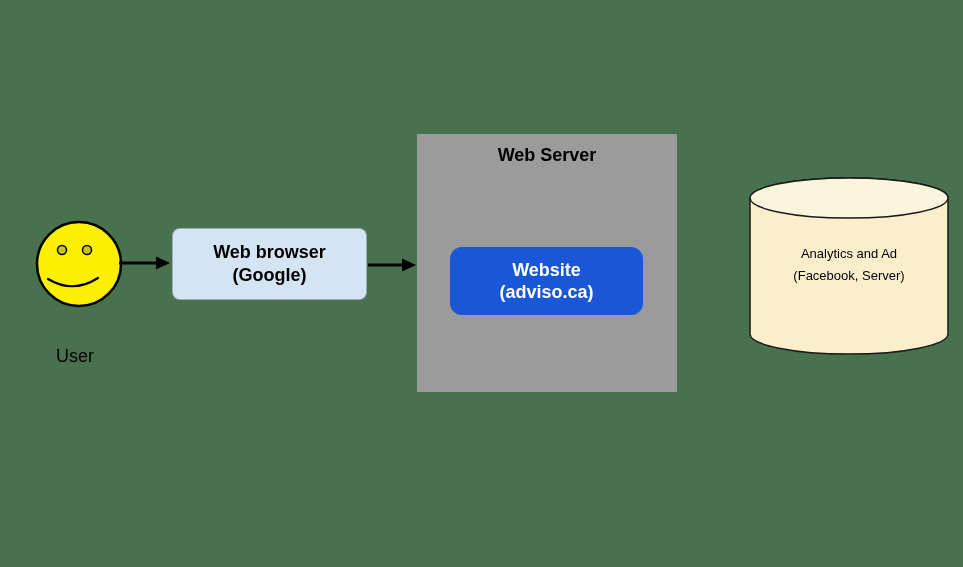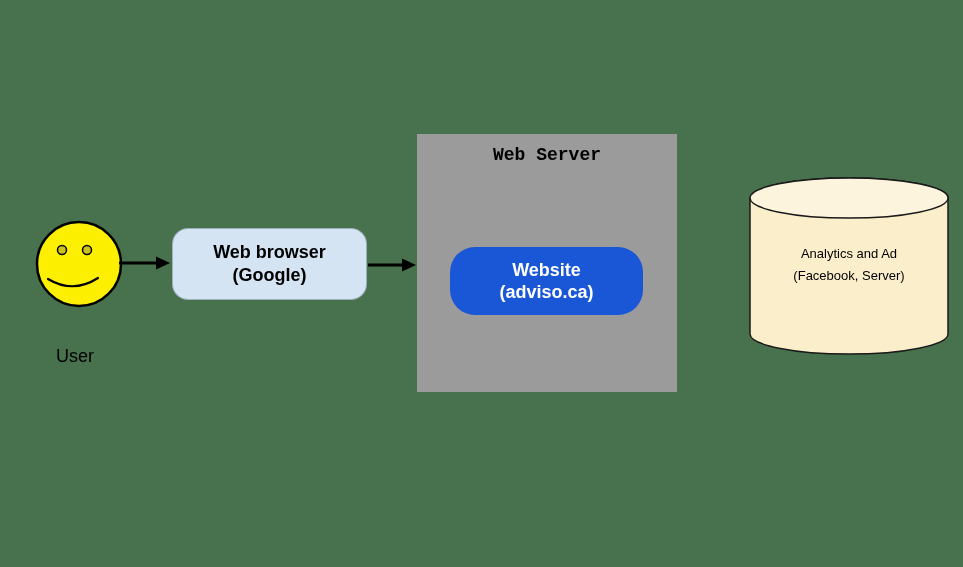--- a/index.html
+++ b/index.html
@@ -34,21 +34,21 @@
     top: 345px;
     width: 150px;
     line-height: 22px;
   }
   .browser-box {
     position: absolute;
     left: 172px;
     top: 228px;
     width: 195px;
     height: 72px;
-    border-radius: 16px;
+    border-radius: 8px;
     border: 1px solid rgba(90,110,125,0.45);
     box-sizing: border-box;
     display: flex;
     flex-direction: column;
     align-items: center;
     justify-content: center;
     font-weight: bold;
     font-size: 18px;
     line-height: 23px;
     color: #000;
@@ -62,29 +62,28 @@
     height: 258px;
     box-sizing: border-box;
     padding-top: 10px;
     text-align: center;
   }
   .server-title {
     font-weight: bold;
     font-size: 18px;
     line-height: 22px;
     color: #000;
-    font-family: Liberation Mono, monospace;
   }
   .website-box {
     position: absolute;
     left: 450px;
     top: 247px;
     width: 193px;
     height: 68px;
-    border-radius: 25px;
+    border-radius: 12px;
     display: flex;
     flex-direction: column;
     align-items: center;
     justify-content: center;
     font-weight: bold;
     font-size: 18px;
     line-height: 22px;
     text-align: center;
   }
   .analytics-label {

